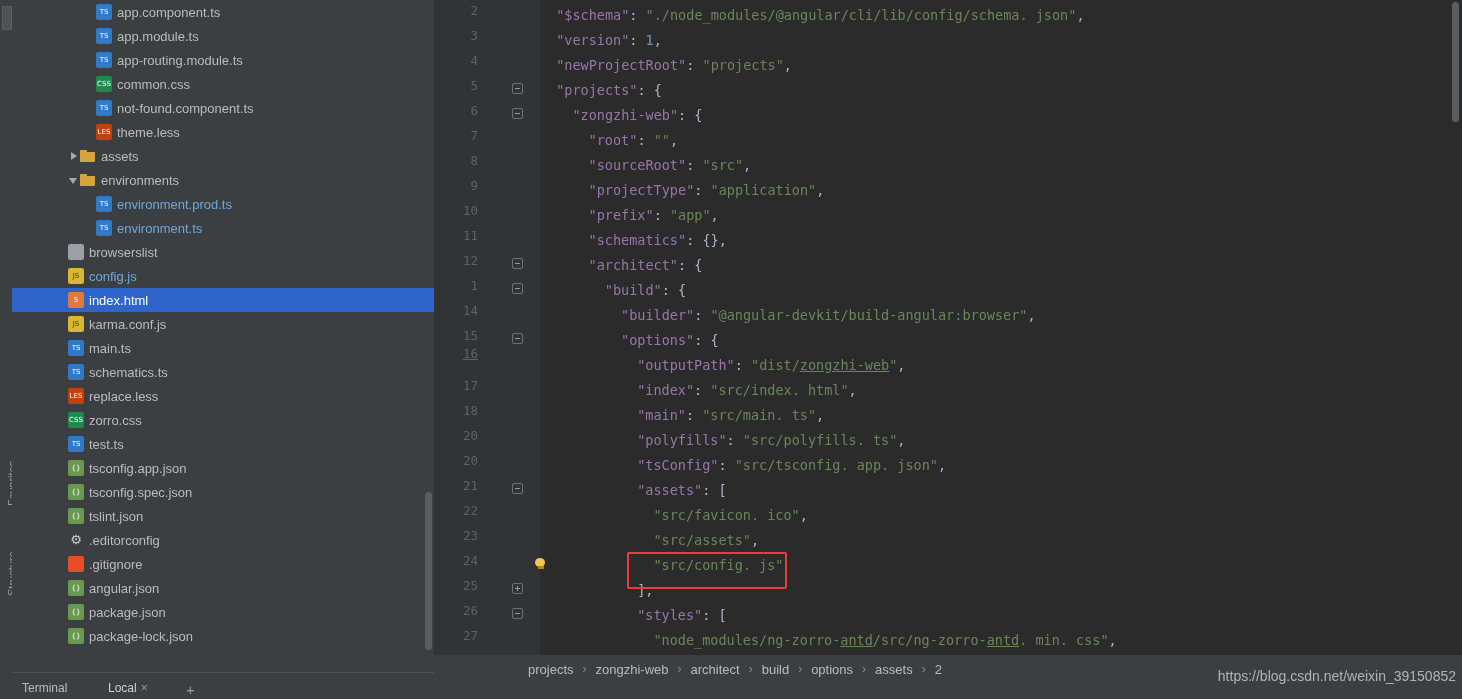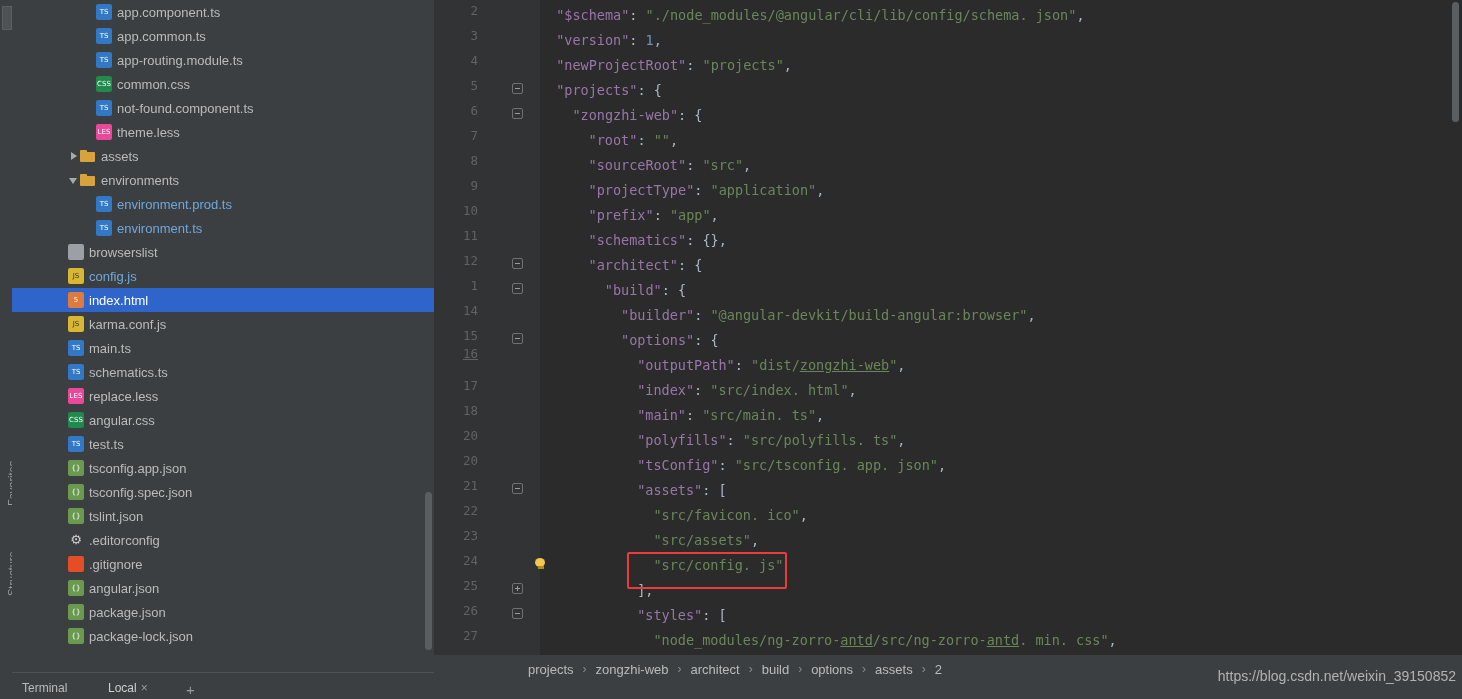--- a/index.html
+++ b/index.html
@@ -101,21 +101,21 @@
     position: relative;
     font-family: "DejaVu Sans", sans-serif;
     font-size: 7px;
     line-height: 16px;
     text-align: center;
     color: #ffffff;
     overflow: hidden;
   }
   .ficon.ts    { background: #3178c6; }
   .ficon.css   { background: #1f8a4c; text-align: center; }
-  .ficon.less  { background: #ec4899; }
+  .ficon.less  { background: #c2410c; }
   .ficon.js    { background: #d8b832; color: #333; }
   .ficon.json  { background: #6a9a50; }
   .ficon.html  { background: #e07a3c; }
   .ficon.img   { background: #8e7cc3; }
   .ficon.txt   { background: #9aa0a6; color: #333; }
   .ficon.gear  { background: transparent; color: #cfcfcf; font-size: 13px; }
   .ficon.git   { background: #e44d26; }
   .ficon.folder {
     background: transparent;
   }
@@ -345,21 +345,21 @@
     <div class="vtab favorites">Favorites</div>
   </div>
 
   <div class="tree" id="tree">
       <div class="tree-row" style="padding-left: 84px;">
         <span class="ficon ts">TS</span>
         <span class="tree-label">app.component.ts</span>
       </div>
       <div class="tree-row" style="padding-left: 84px;">
         <span class="ficon ts">TS</span>
-        <span class="tree-label">app.common.ts</span>
+        <span class="tree-label">app.module.ts</span>
       </div>
       <div class="tree-row" style="padding-left: 84px;">
         <span class="ficon ts">TS</span>
         <span class="tree-label">app-routing.module.ts</span>
       </div>
       <div class="tree-row" style="padding-left: 84px;">
         <span class="ficon css">CSS</span>
         <span class="tree-label">common.css</span>
       </div>
       <div class="tree-row" style="padding-left: 84px;">
@@ -411,21 +411,21 @@
       <div class="tree-row" style="padding-left: 56px;">
         <span class="ficon ts">TS</span>
         <span class="tree-label">schematics.ts</span>
       </div>
       <div class="tree-row" style="padding-left: 56px;">
         <span class="ficon less">LES</span>
         <span class="tree-label">replace.less</span>
       </div>
       <div class="tree-row" style="padding-left: 56px;">
         <span class="ficon css">CSS</span>
-        <span class="tree-label">angular.css</span>
+        <span class="tree-label">zorro.css</span>
       </div>
       <div class="tree-row" style="padding-left: 56px;">
         <span class="ficon ts">TS</span>
         <span class="tree-label">test.ts</span>
       </div>
       <div class="tree-row" style="padding-left: 56px;">
         <span class="ficon json">{}</span>
         <span class="tree-label">tsconfig.app.json</span>
       </div>
       <div class="tree-row" style="padding-left: 56px;">

